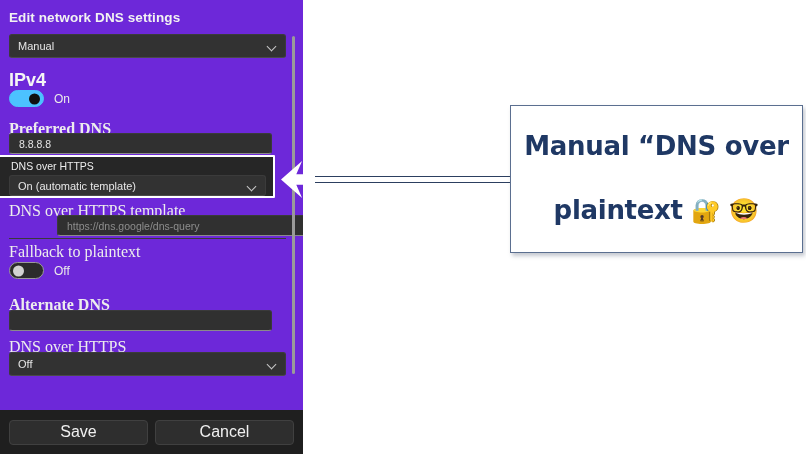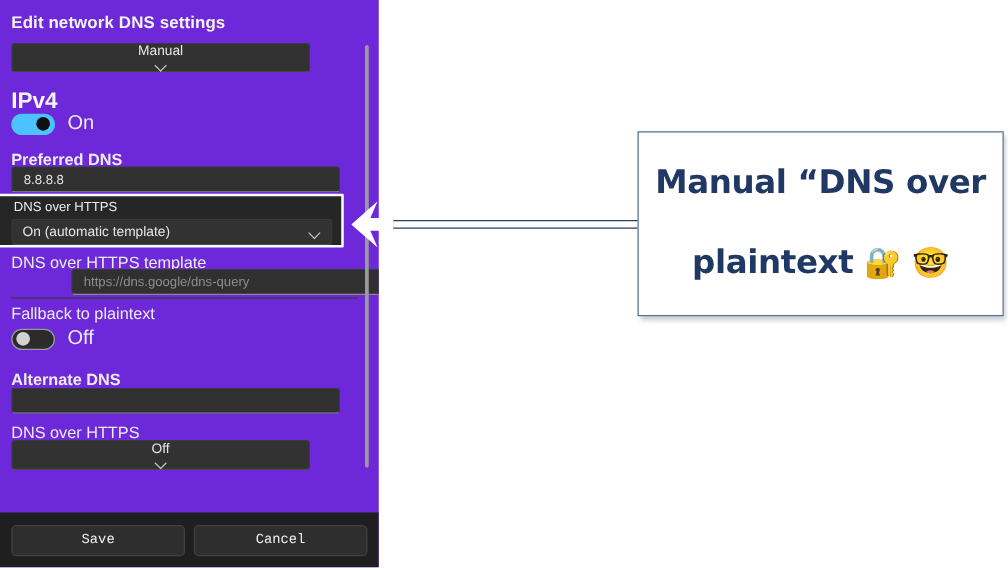--- a/index.html
+++ b/index.html
@@ -34,30 +34,29 @@
     font-size: 13.5px;
     font-weight: bold;
     color: #f2f2f2;
     letter-spacing: 0.1px;
   }
 
   
   .combo {
     position: absolute;
     left: 9px;
-    width: 239px;
+    width: 277px;
     height: 24px;
     background: #323232;
     border: 1px solid #3b3b3b;
     border-bottom-color: #4a4a4a;
     border-radius: 3px;
     display: flex;
     align-items: center;
     padding: 0 8px;
-    flex-direction: column;
   }
   .combo-label {
     font-size: 11px;
     color: #e6e6e6;
     flex: 1;
   }
   .chev {
     width: 10px;
     height: 10px;
     position: relative;
@@ -118,30 +117,31 @@
     width: 11px;
     height: 11px;
     border-radius: 50%;
     transform: translateY(-50%);
   }
   .switch.on .knob { right: 3px; background: #101010; }
   .switch.off .knob { left: 3px; background: #d2d2d2; }
 
   .toggle-state {
     margin-left: 10px;
+    font-size: 12px;
+    color: #eaeaea;
+  }
+
+  
+  .field-label {
+    position: absolute;
+    left: 9px;
     font-size: 16px;
-    color: #eaeaea;
-  }
-
-  
-  .field-label {
-    position: absolute;
-    left: 9px;
-    font-size: 13px;
     color: #ededed;
+    font-family: Liberation Serif, serif;
   }
   .label-preferred   { top: 120px; font-weight: bold; }
   .label-template    { top: 202px; }
   .label-fallback    { top: 243px; }
   .label-alternate   { top: 296px; font-weight: bold; }
   .label-doh-bottom  { top: 338px; }
 
   
   .text-input {
     position: absolute;
@@ -239,22 +239,22 @@
     gap: 7px;
     padding: 0 9px;
   }
   .dlg-button {
     flex: 1;
     height: 25px;
     background: #2e2e2e;
     border: 1px solid #404040;
     border-radius: 4px;
     color: #f0f0f0;
-    font-size: 11px;
-    font-family: Liberation Mono, monospace;
+    font-size: 16px;
+    font-family: Liberation Sans, sans-serif;
     display: flex;
     align-items: center;
     justify-content: center;
   }
 
   
   .callout {
     position: absolute;
     left: 510px;
     top: 105px;

